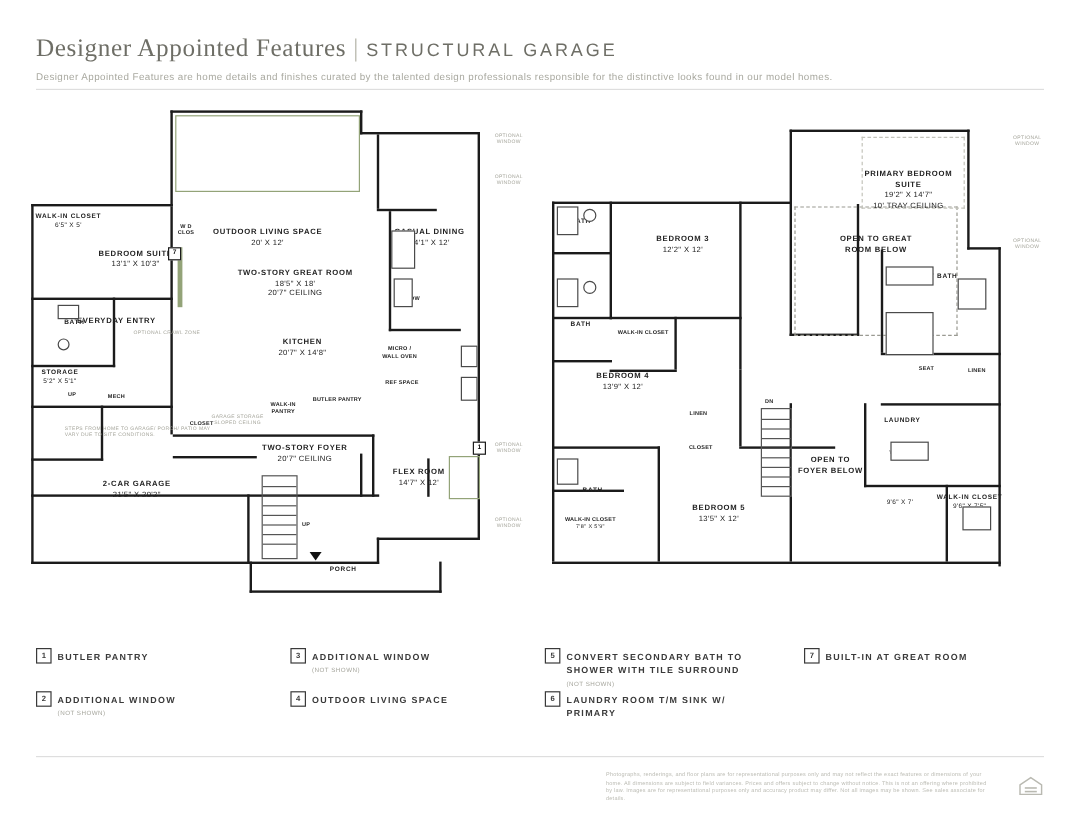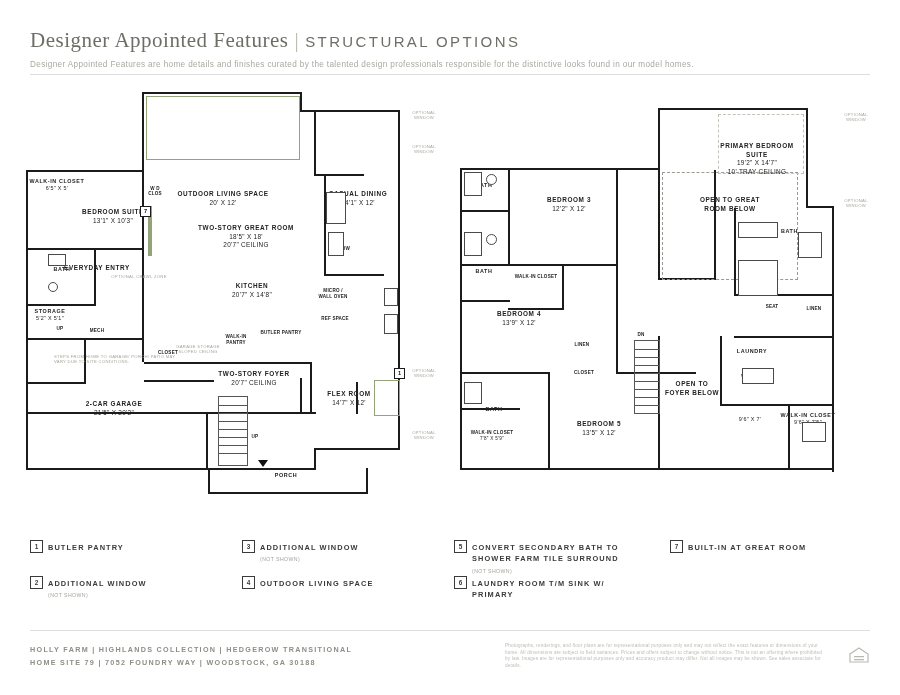--- a/index.html
+++ b/index.html
@@ -55,21 +55,21 @@
   .ftr-logo{position:absolute;left:848px;top:645px;width:22px;height:20px;}
   .ftr-logo svg{display:block;}
 </style>
 </head>
 <body>
 
 <div class="page">
 
   <div class="hdr">
     <div class="hdr-title">
-      <span>Designer Appointed Features</span><span class="sep">|</span><span class="sub">STRUCTURAL OPTIONS</span>
+      <span>Designer Appointed Features</span><span class="sep">|</span><span class="sub">STRUCTURAL GARAGE</span>
     </div>
     <div class="hdr-note">Designer Appointed Features are home details and finishes curated by the talented design professionals responsible for the distinctive looks found in our model homes.</div>
   </div>
   <div class="hdr-rule"></div>
 
   <div class="plan" style="left:18px;top:82px;width:420px;height:420px;">
 
     <div class="wall" style="left:8px;top:88px;width:2px;height:300px;"></div>
     <div class="wall" style="left:8px;top:386px;width:290px;height:2px;"></div>
     <div class="wall" style="left:8px;top:88px;width:118px;height:2px;"></div>
@@ -386,40 +386,36 @@
       <span class="lg-sub">(NOT SHOWN)</span>
     </div>
 
     <div class="lg-num" style="left:212px;top:52px;">4</div>
     <div class="lg-item" style="left:230px;top:54px;width:160px;">
       <span>OUTDOOR LIVING SPACE</span>
     </div>
 
     <div class="lg-num" style="left:424px;top:16px;">5</div>
     <div class="lg-item" style="left:442px;top:18px;width:170px;">
-      <span>CONVERT SECONDARY BATH TO SHOWER FARM TILE SURROUND</span>
+      <span>CONVERT SECONDARY BATH TO SHOWER WITH TILE SURROUND</span>
       <span class="lg-sub">(NOT SHOWN)</span>
     </div>
 
     <div class="lg-num" style="left:424px;top:52px;">6</div>
     <div class="lg-item" style="left:442px;top:54px;width:170px;">
       <span>LAUNDRY ROOM T/M SINK W/ PRIMARY</span>
     </div>
 
     <div class="lg-num" style="left:640px;top:16px;">7</div>
     <div class="lg-item" style="left:658px;top:18px;width:170px;">
       <span>BUILT-IN AT GREAT ROOM</span>
     </div>
   </div>
 
   <div class="ftr-rule"></div>
-  <div class="ftr-left">
-    <div>HOLLY FARM  |  HIGHLANDS COLLECTION  |  HEDGEROW TRANSITIONAL</div>
-    <div>HOME SITE 79  |  7052 FOUNDRY WAY  |  WOODSTOCK, GA 30188</div>
-  </div>
   <div class="ftr-right">Photographs, renderings, and floor plans are for representational purposes only and may not reflect the exact features or dimensions of your home. All dimensions are subject to field variances. Prices and offers subject to change without notice. This is not an offering where prohibited by law. Images are for representational purposes only and accuracy product may differ. Not all images may be shown. See sales associate for details.</div>
   <div class="ftr-logo">
     <svg width="22" height="20" viewBox="0 0 22 20">
       <path d="M2 9 L11 3 L20 9 L20 17 L2 17 Z" fill="none" stroke="#b9b9b1" stroke-width="1.2"></path>
       <rect x="6" y="11" width="10" height="1.3" fill="#b9b9b1"></rect>
       <rect x="6" y="14" width="10" height="1.3" fill="#b9b9b1"></rect>
     </svg>
   </div>
 
 </div>

